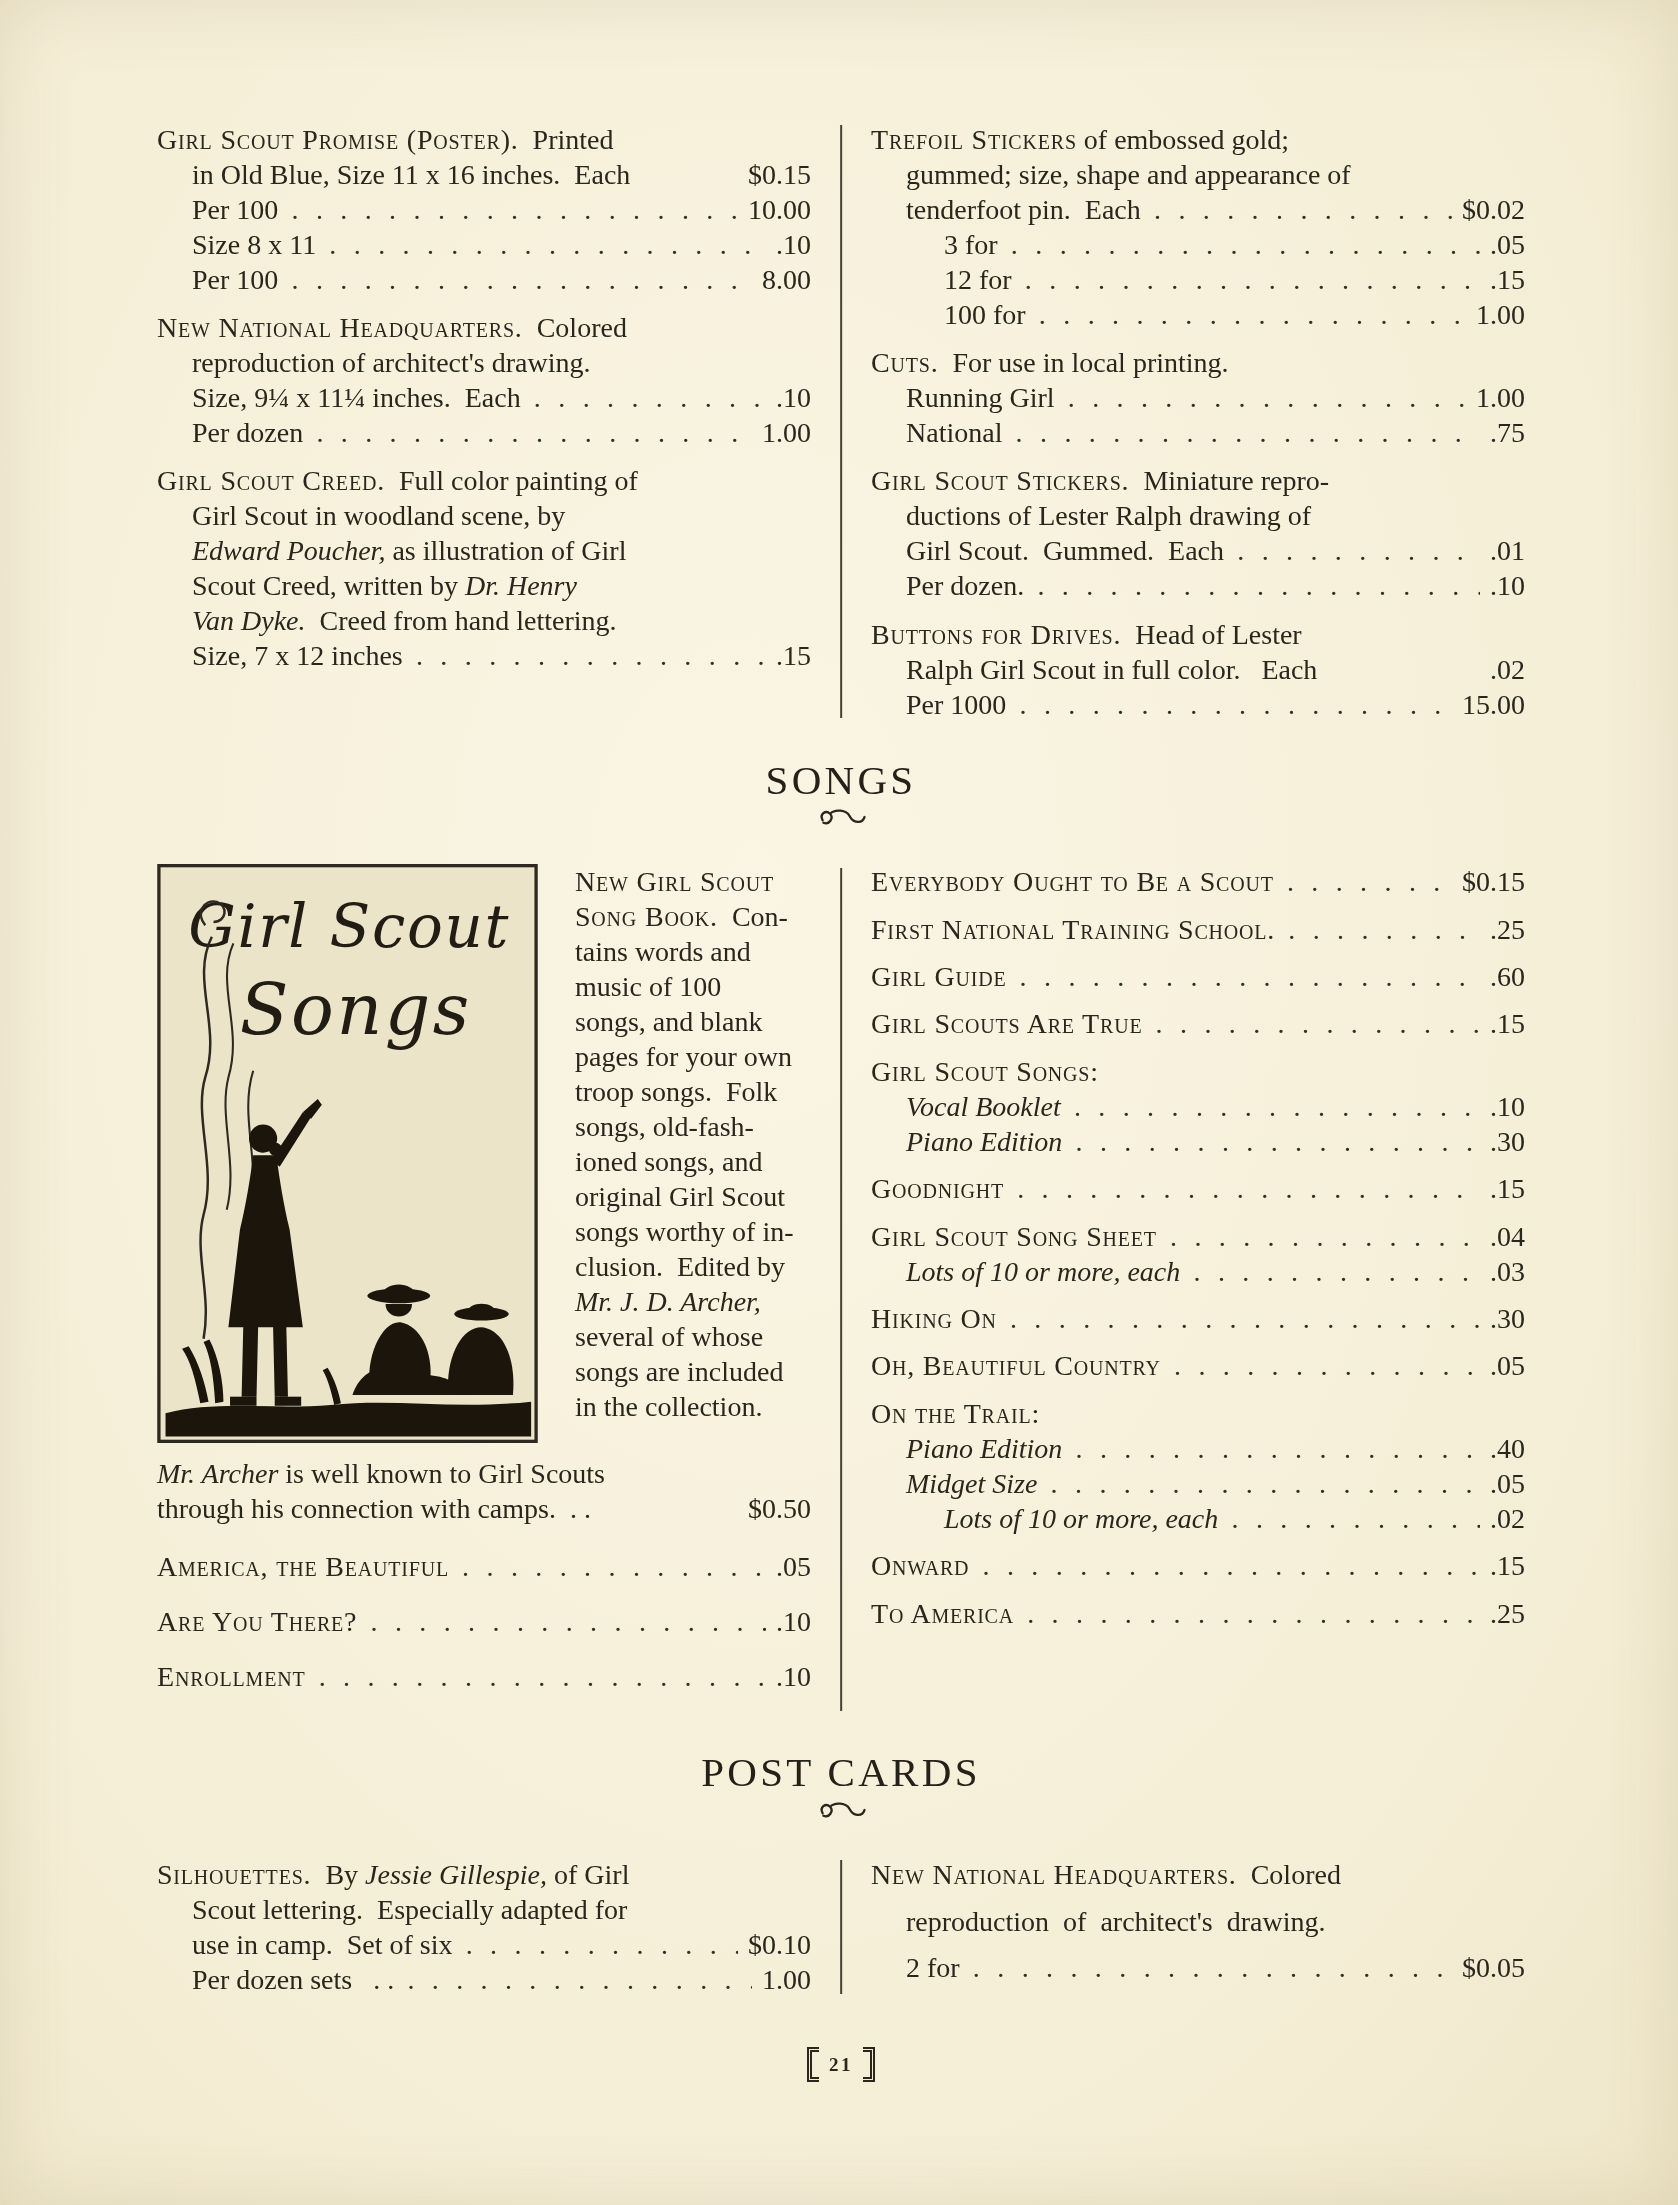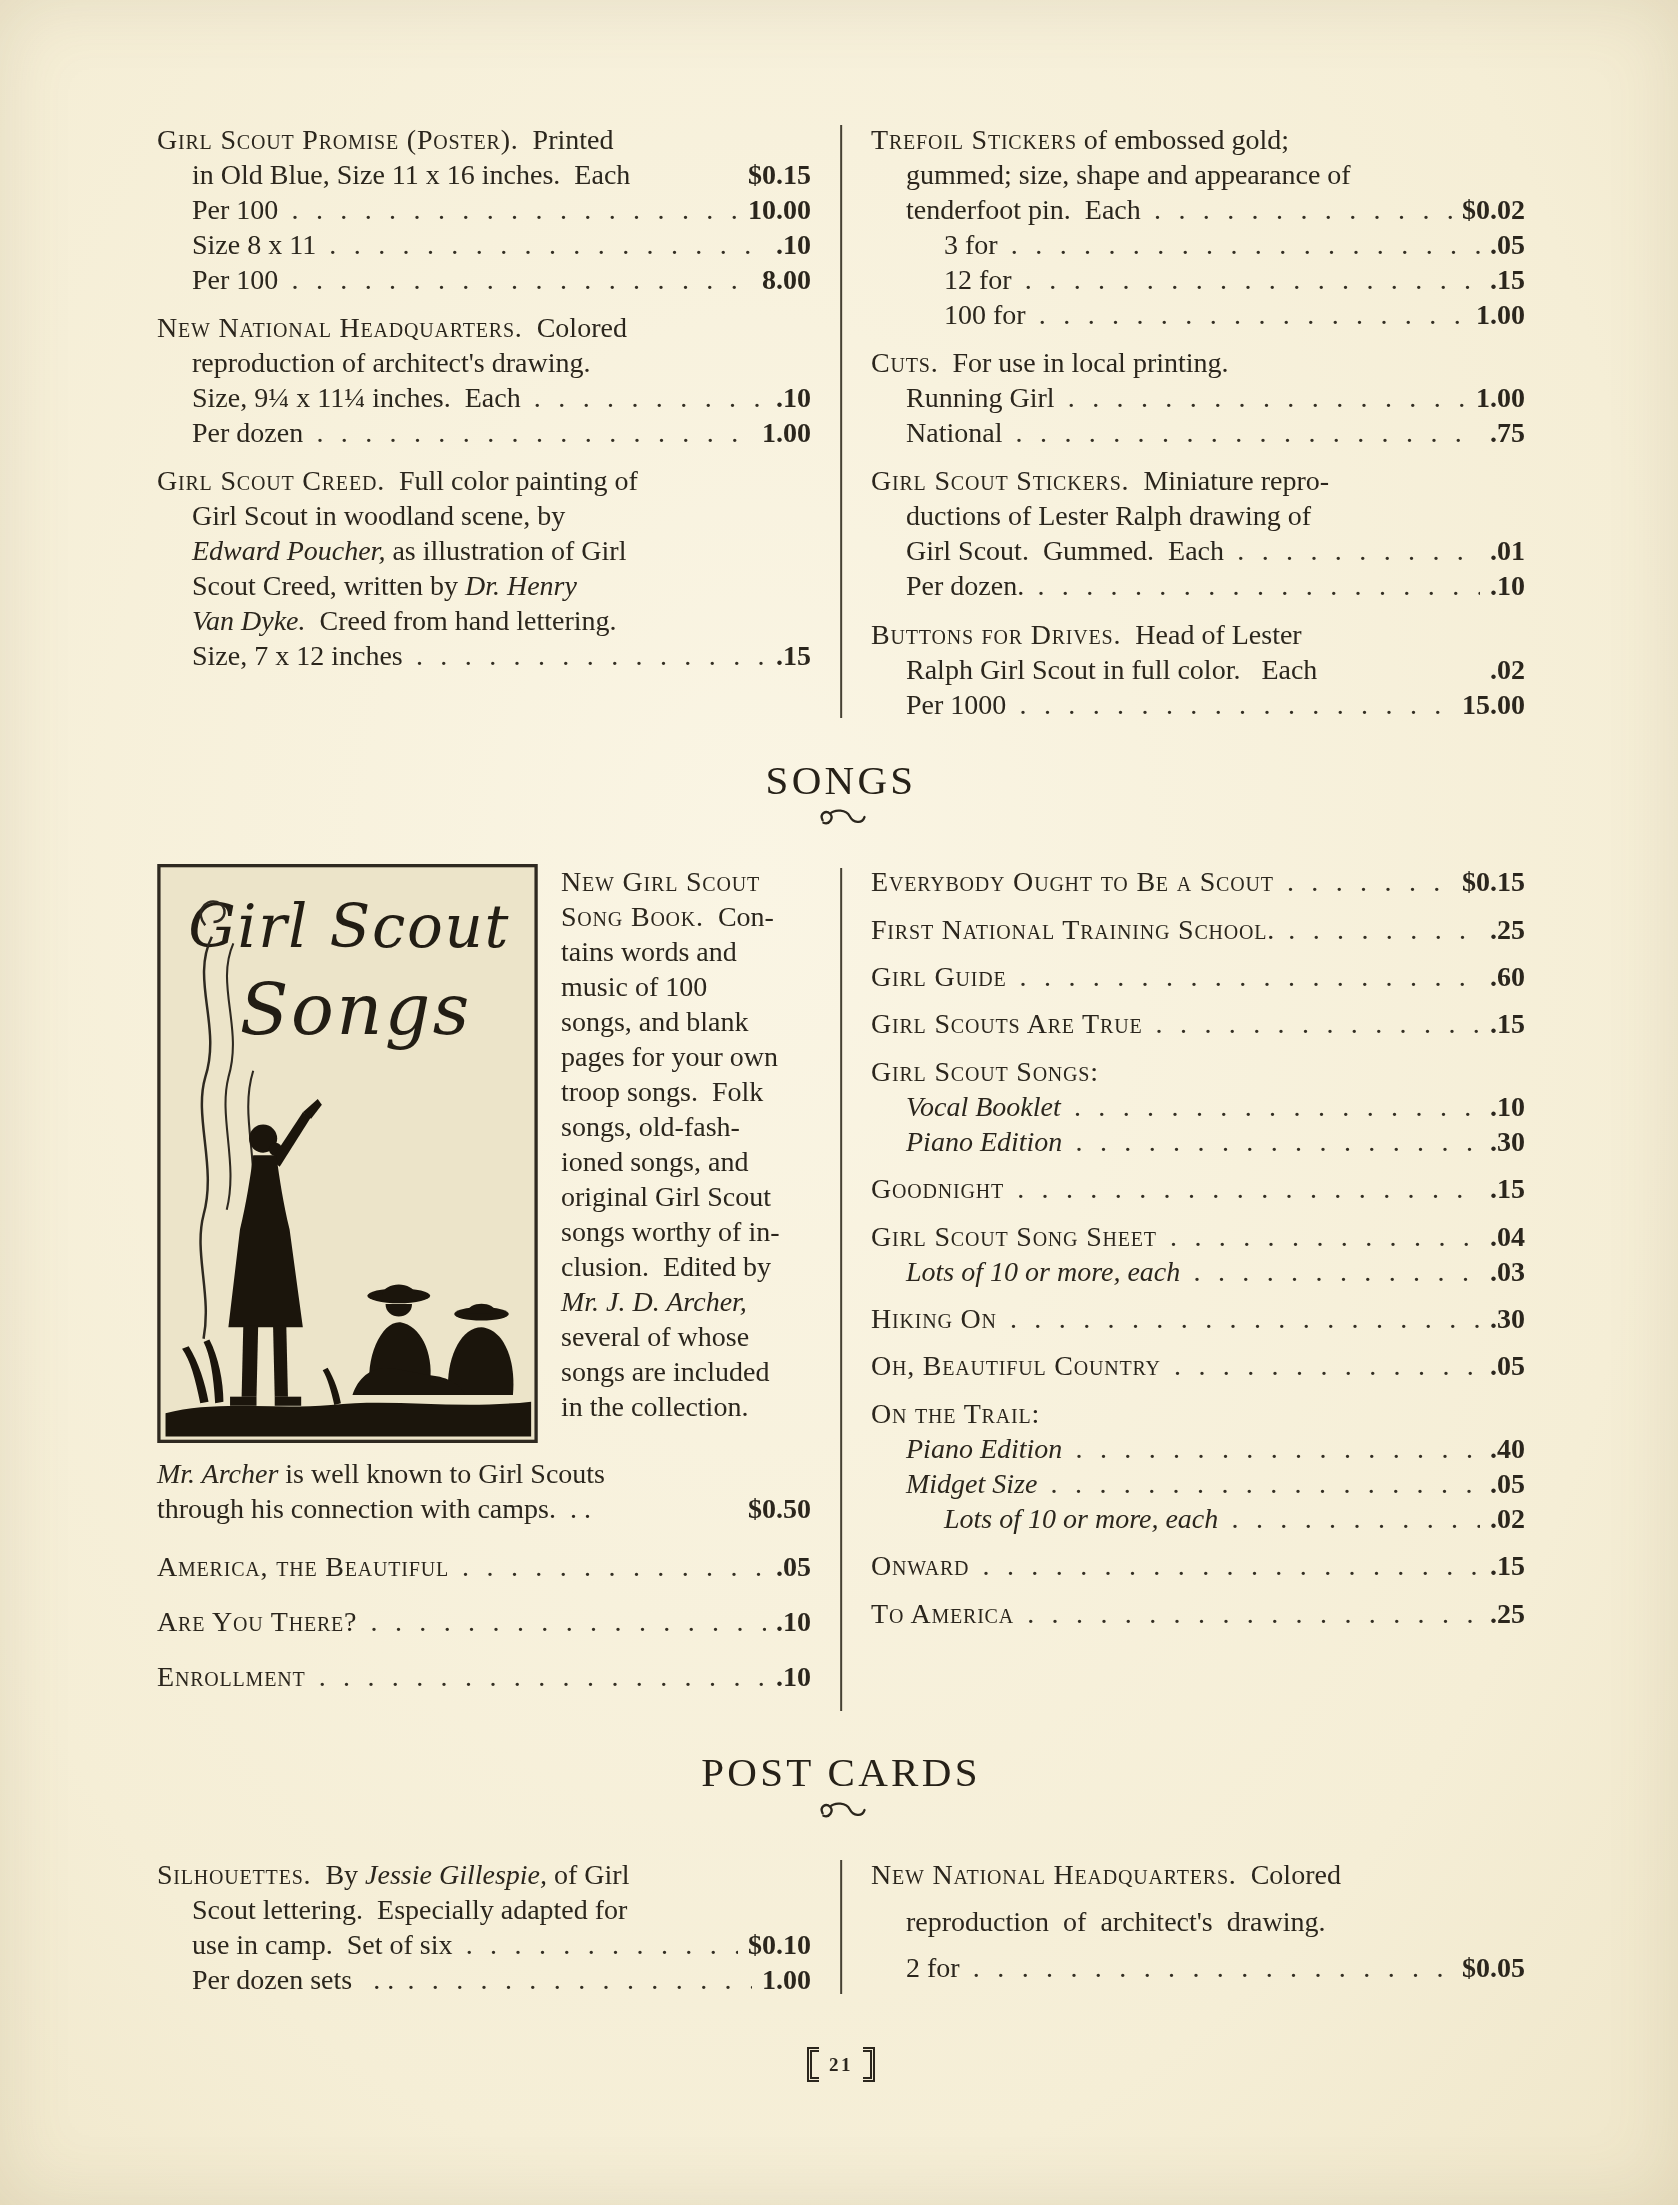--- a/index.html
+++ b/index.html
@@ -22,28 +22,28 @@
   .col { min-width:0; }
 
   .entry { margin-bottom:13.2px; }
   .entry:last-child { margin-bottom:0; }
   .cl { display:flex; align-items:baseline; }
   .lt { white-space:pre-wrap; }
   .ind1 { padding-left:35px; }
   .ind2 { padding-left:73px; }
   .sc { font-variant:small-caps; letter-spacing:0.8px; }
   .i  { font-style:italic; }
-  .pr { font-weight:bold; margin-left:auto; padding-left:8.3px; white-space:pre;text-align:center; }
+  .pr { font-weight:normal; margin-left:auto; padding-left:8.3px; white-space:pre;text-align:center; }
   .leader { flex:1 1 0; overflow:hidden; white-space:nowrap; letter-spacing:17.4px; margin:0 1.7px 0 13.2px; color:#332e23; }
 
   .sec-head { text-align:center; font-weight:normal; font-size:41px; line-height:46px; letter-spacing:3.3px; margin:35px 0 1.7px; color:#262118; }
   .ornament { text-align:center; margin:0 0 25px; }
   .ornament svg { display:inline-block; }
 
-  .songbox { display:grid; grid-template-columns:381px 1fr; column-gap:23px; }
+  .songbox { display:grid; grid-template-columns:381px 1fr; column-gap:37px; }
   .cover { border:0; }
   .cover svg { display:block; }
   .below { margin-top:13.2px; }
   .left-list { margin-top:23px; }
   .left-list .entry { margin-bottom:20px; }
   .songs-right .entry { margin-bottom:12.4px; }
 
   .post { margin-top:5px; }
   .loose .cl { margin-bottom:11.6px; }
   .loose .cl:last-child { margin-bottom:12px; }

